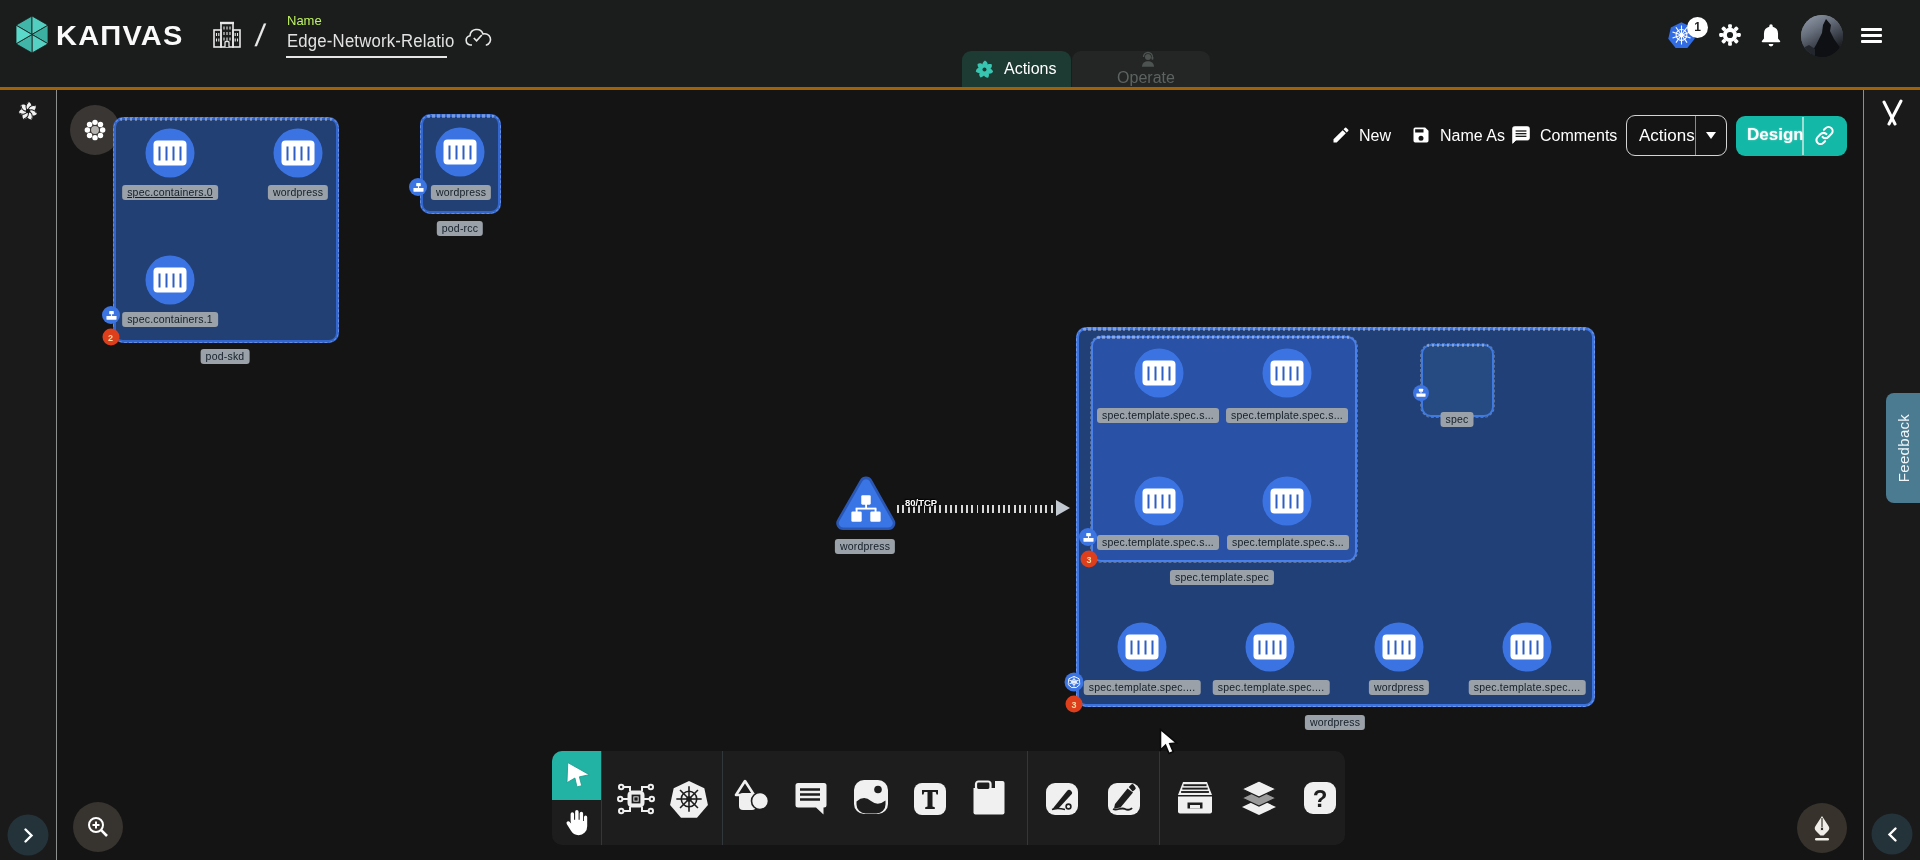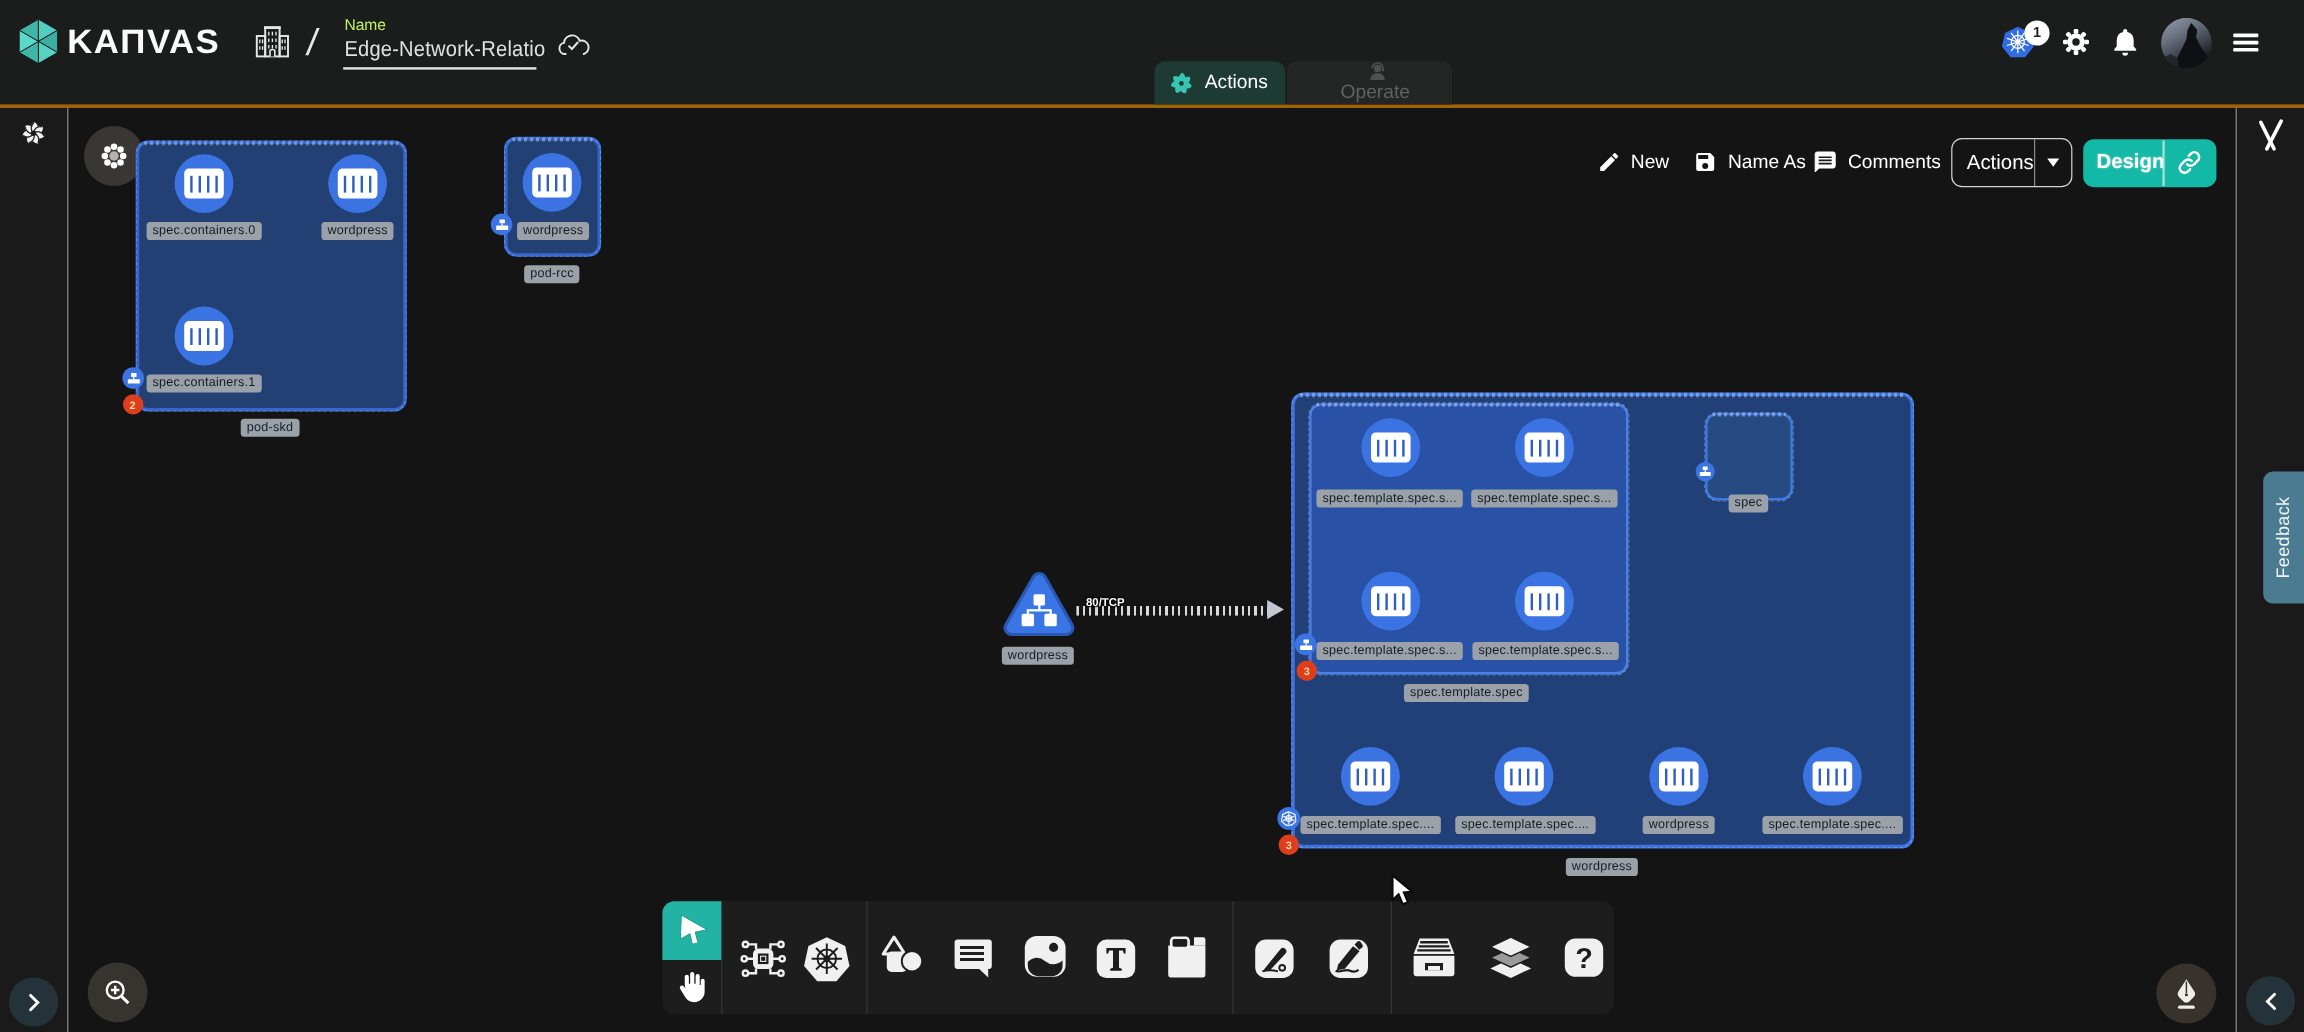--- a/index.html
+++ b/index.html
@@ -305,21 +305,21 @@
         </div>
       </div>
     <div class="node" style="left:170px; top:280px;">
         <div class="ic">
           <i></i>
           <i></i>
           <i></i>
           <i></i>
         </div>
       </div>
-    <div class="chip" style="left:170px; top:185px;">spec.containers.0</div>
+    <div class="chip" style="left:170px; top:185px;text-decoration:underline;">spec.containers.0</div>
     <div class="chip" style="left:298px; top:185px;">wordpress</div>
     <div class="chip" style="left:170px; top:312px;">spec.containers.1</div>
     <div class="chip" style="left:225px; top:349px;">pod-skd</div>
     <div class="badge bblue" style="left:111px; top:315px;">
       <svg width="11" height="11" viewBox="0 0 12 12" fill="#fff">
           <rect x="3.5" y="1" width="5" height="3.5" rx="0.5"></rect>
           <rect x="0.5" y="6.5" width="11" height="4" rx="0.5"></rect>
           <rect x="5.4" y="4.5" width="1.2" height="2"></rect>
         </svg>
     </div>

